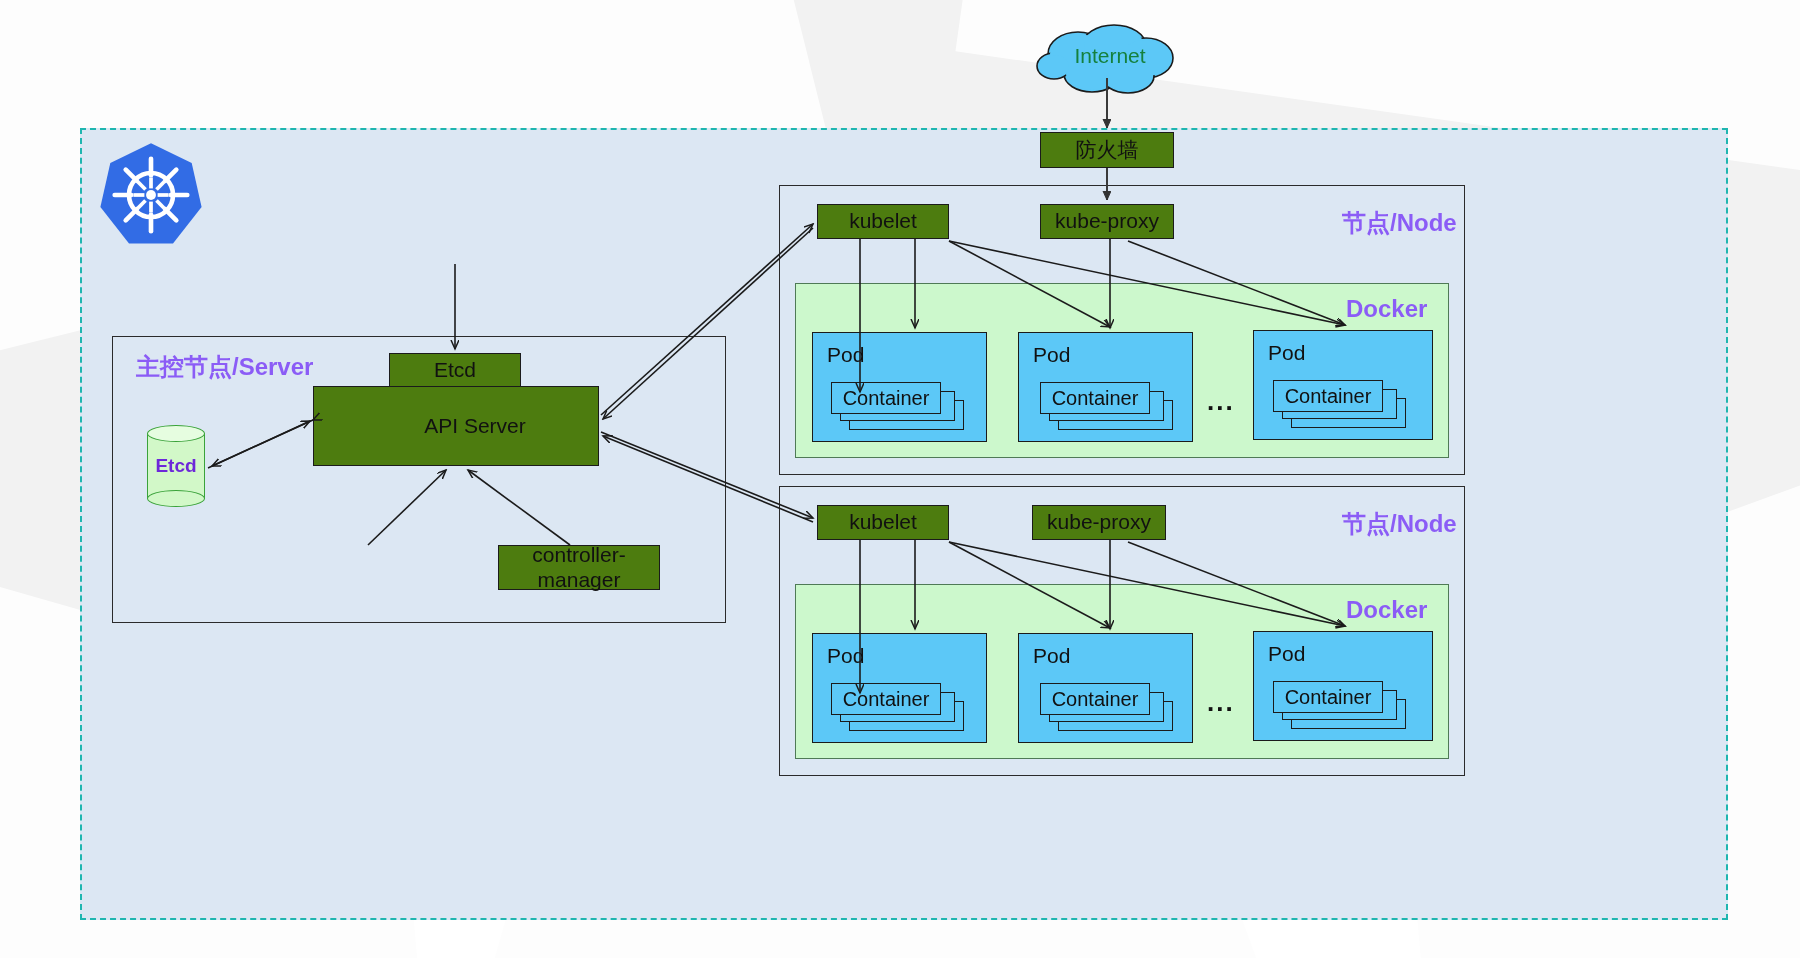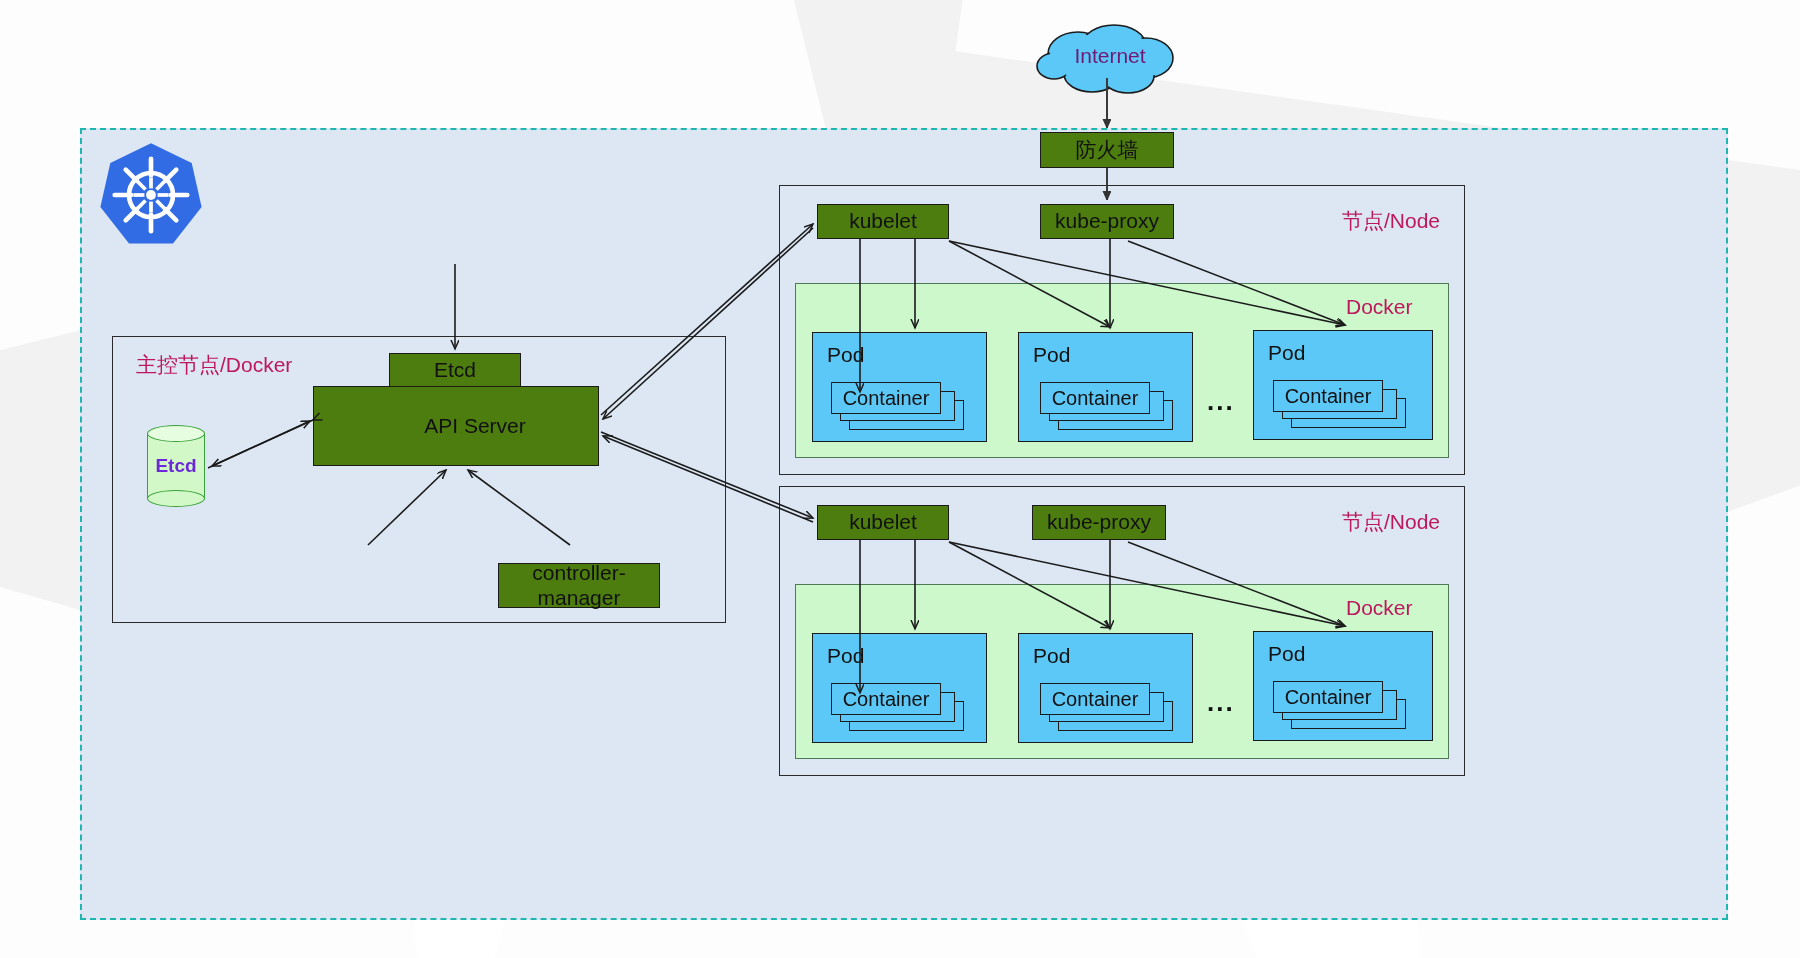--- a/index.html
+++ b/index.html
@@ -87,23 +87,23 @@
     background: #5cc8f7;
     border: 1.5px solid #1b1b1b;
     display: flex;
     align-items: center;
     justify-content: center;
     font-size: 20px;
     color: #111;
   }
   .bold-label {
     position: absolute;
-    font-weight: normal;
-    font-size: 21px;
-    color: #be185d;
+    font-weight: bold;
+    font-size: 24px;
+    color: #8b5cf6;
   }
   .dots {
     position: absolute;
     font-size: 26px;
     color: #111;
     letter-spacing: 2px;
     font-weight: bold;
   }
   
   #etcd-cyl { position: absolute; left: 147px; top: 425px; width: 58px; height: 82px; }
@@ -123,21 +123,21 @@
     box-sizing: border-box;
   }
   #etcd-label {
     position: absolute; left: 147px; top: 455px; width: 58px;
     text-align: center; font-weight: bold; font-size: 19px; color: #6d28d9; z-index: 5;
   }
   
   #cloud-wrap { position: absolute; left: 1030px; top: 20px; width: 160px; height: 80px; }
   #cloud-text {
     position: absolute; left: 1030px; top: 44px; width: 160px; text-align: center;
-    font-size: 21px; color: #701a75; z-index: 4;
+    font-size: 21px; color: #15803d; z-index: 4;
   }
   
   #k8s-logo { position: absolute; left: 96px; top: 140px; width: 110px; height: 110px; }
 </style>
 </head>
 <body>
 
 <div id="canvas">
 
   <div class="bgwash bg1"></div>
@@ -191,34 +191,34 @@
       <ellipse cx="98" cy="56" rx="24" ry="15"></ellipse>
       <ellipse cx="24" cy="46" rx="15" ry="11"></ellipse>
     </g>
   </svg>
   <div id="cloud-text">Internet</div>
 
   <div class="blue" style="left:1040px; top:132px; width:134px; height:36px;">防火墙</div>
 
 
   <div class="node-box" style="left:112px; top:336px; width:614px; height:287px;"></div>
-  <div class="bold-label" style="left:136px; top:351px;">主控节点/Docker</div>
+  <div class="bold-label" style="left:136px; top:351px;">主控节点/Server</div>
 
   <div class="blue" style="left:389px; top:353px; width:132px; height:34px;">Etcd</div>
 
   <div class="blue" style="left:313px; top:386px; width:286px; height:80px;padding-left:38px;">API Server</div>
 
   <div id="etcd-cyl">
     <div class="body"></div>
     <div class="top"></div>
     <div class="bot"></div>
   </div>
   <div id="etcd-label">Etcd</div>
 
-  <div class="blue" style="left:498px; top:545px; width:162px; height:45px;margin-top:18px;">controller-
+  <div class="blue" style="left:498px; top:545px; width:162px; height:45px;">controller-
 manager</div>
 
   <div class="node-box" style="left:779px; top:185px; width:686px; height:290px;"></div>
   <div class="bold-label" style="left:1342px; top:207px;">节点/Node</div>
 
   <div class="blue" style="left:817px; top:204px; width:132px; height:35px;">kubelet</div>
   <div class="blue" style="left:1040px; top:204px; width:134px; height:35px;">kube-proxy</div>
 
   <div class="docker-box" style="left:795px; top:283px; width:654px; height:175px;"></div>
   <div class="bold-label" style="left:1346px; top:295px;">Docker</div>

